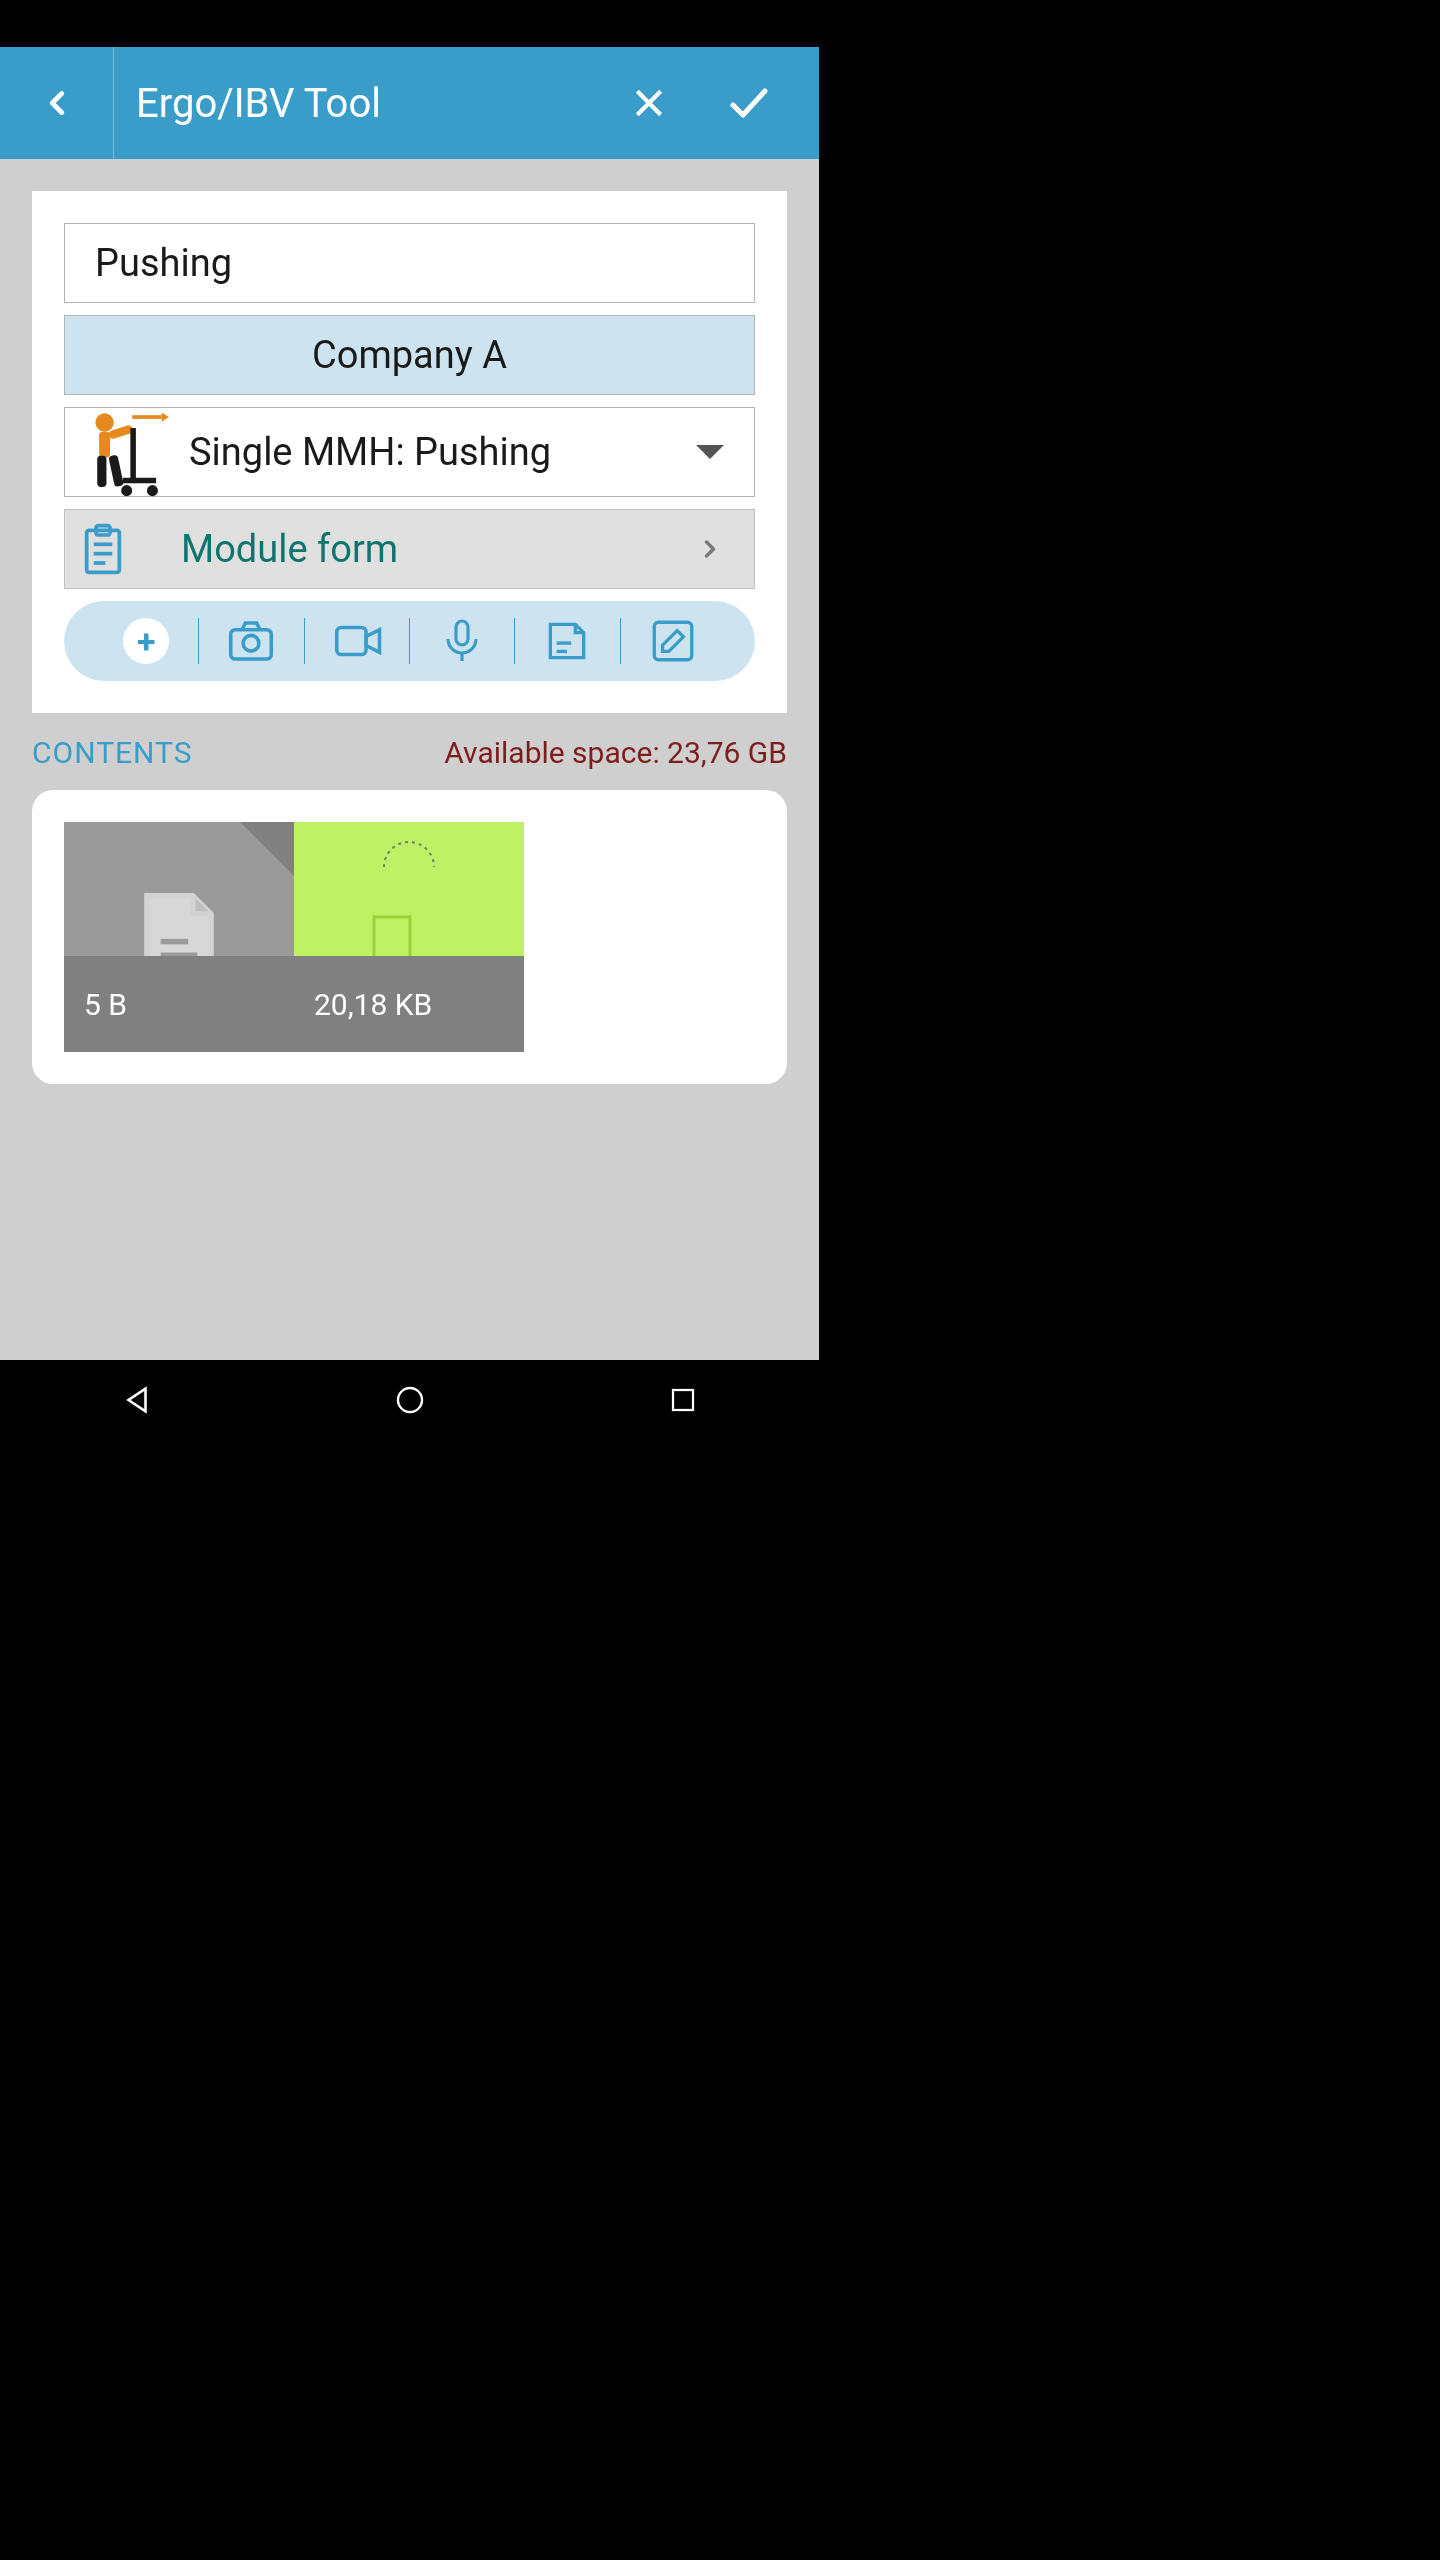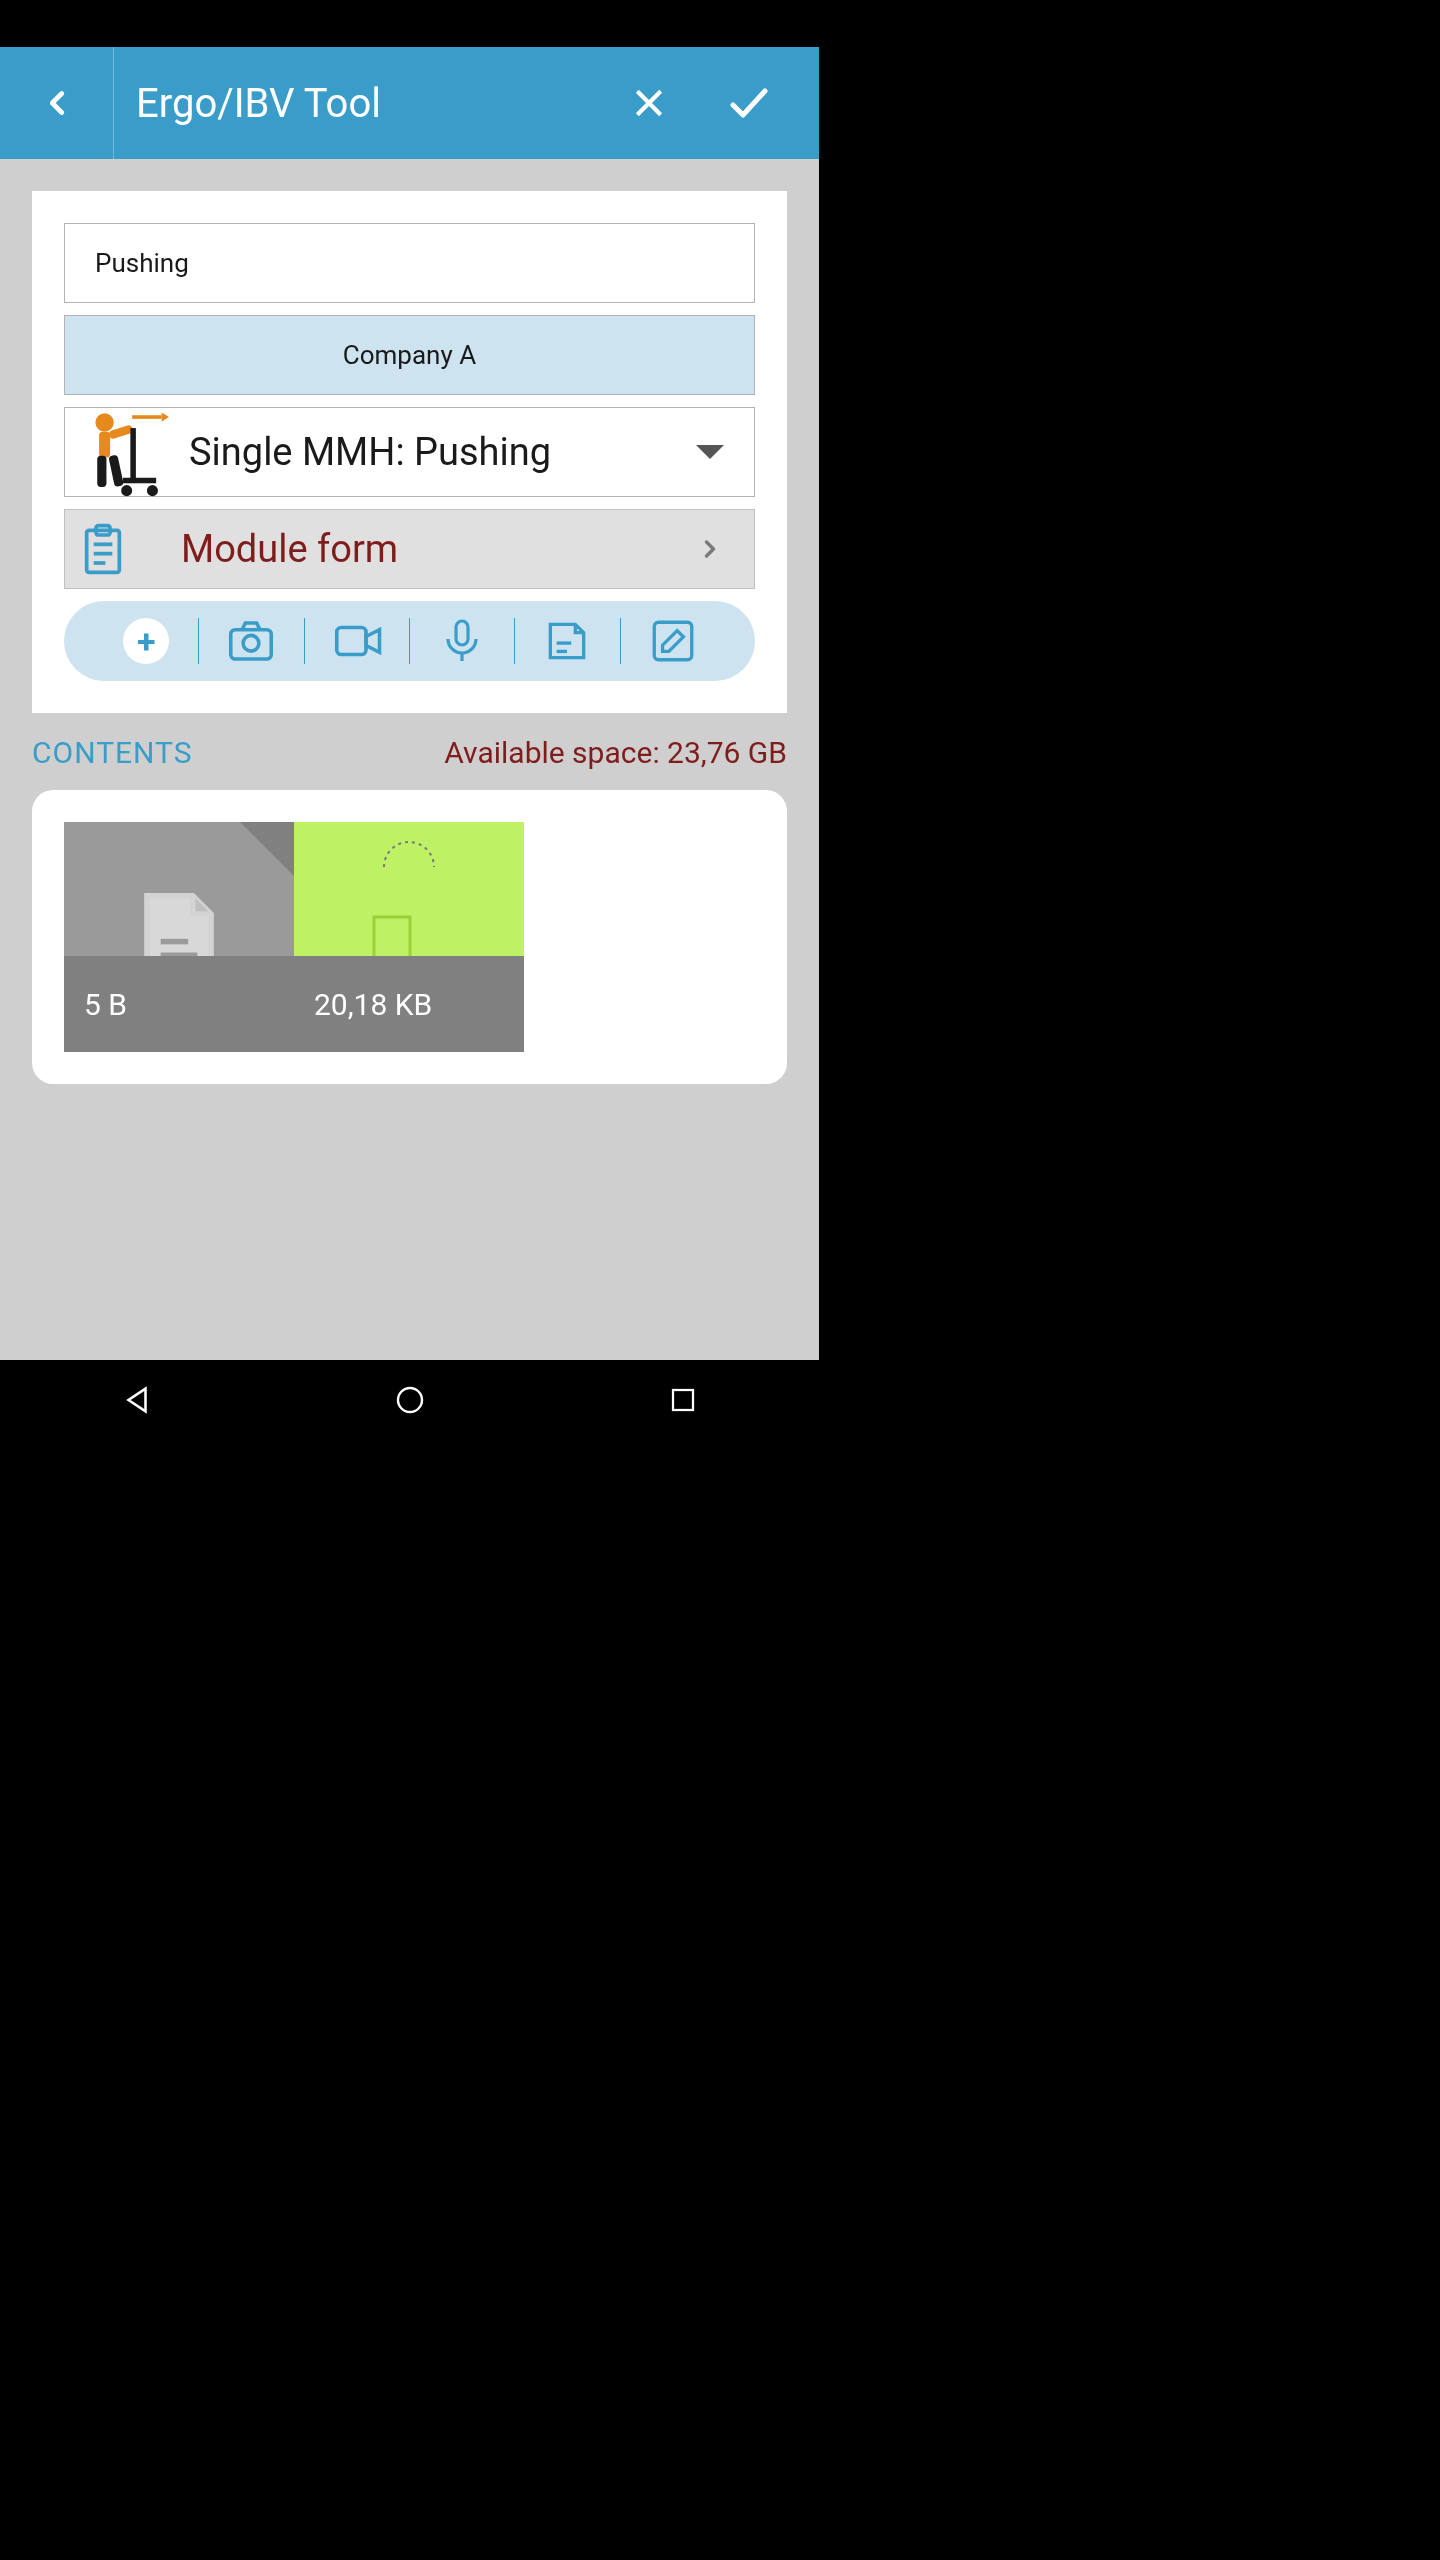--- a/index.html
+++ b/index.html
@@ -49,21 +49,21 @@
   .card {
     background: #fff;
     padding: 32px;
   }
   .field {
     border: 1px solid #b4b4b4;
     height: 80px;
     display: flex;
     align-items: center;
     padding: 0 30px;
-    font-size: 26px;
+    font-size: 38px;
     margin-bottom: 12px;
   }
   .field.task { color: #1a1a1a; }
   .field.company { background: #cde4f0; color: #1a1a1a; justify-content: center; }
   .field.obs { color: #8f8f8f; position: relative; }
   .obs-under {
     position: absolute;
     left: -1px;
     bottom: -5px;
     height: 3px;
@@ -85,21 +85,21 @@
   .module-row {
     background: #e0e0e0;
     border: 1px solid #c0c0c0;
     height: 80px;
     margin-top: 12px;
     display: flex;
     align-items: center;
     padding: 0 30px 0 10px;
   }
   .module-icon { width: 56px; height: 56px; }
-  .module-label { flex: 1; font-size: 38px; color: #7f1d1d; padding-left: 50px; }
+  .module-label { flex: 1; font-size: 38px; color: #0f766e; padding-left: 50px; }
   .attach-bar {
     background: #cde4f0;
     border-radius: 40px;
     height: 80px;
     margin-top: 12px;
     display: flex;
     align-items: center;
     padding: 0 30px;
     gap: 0;
   }

